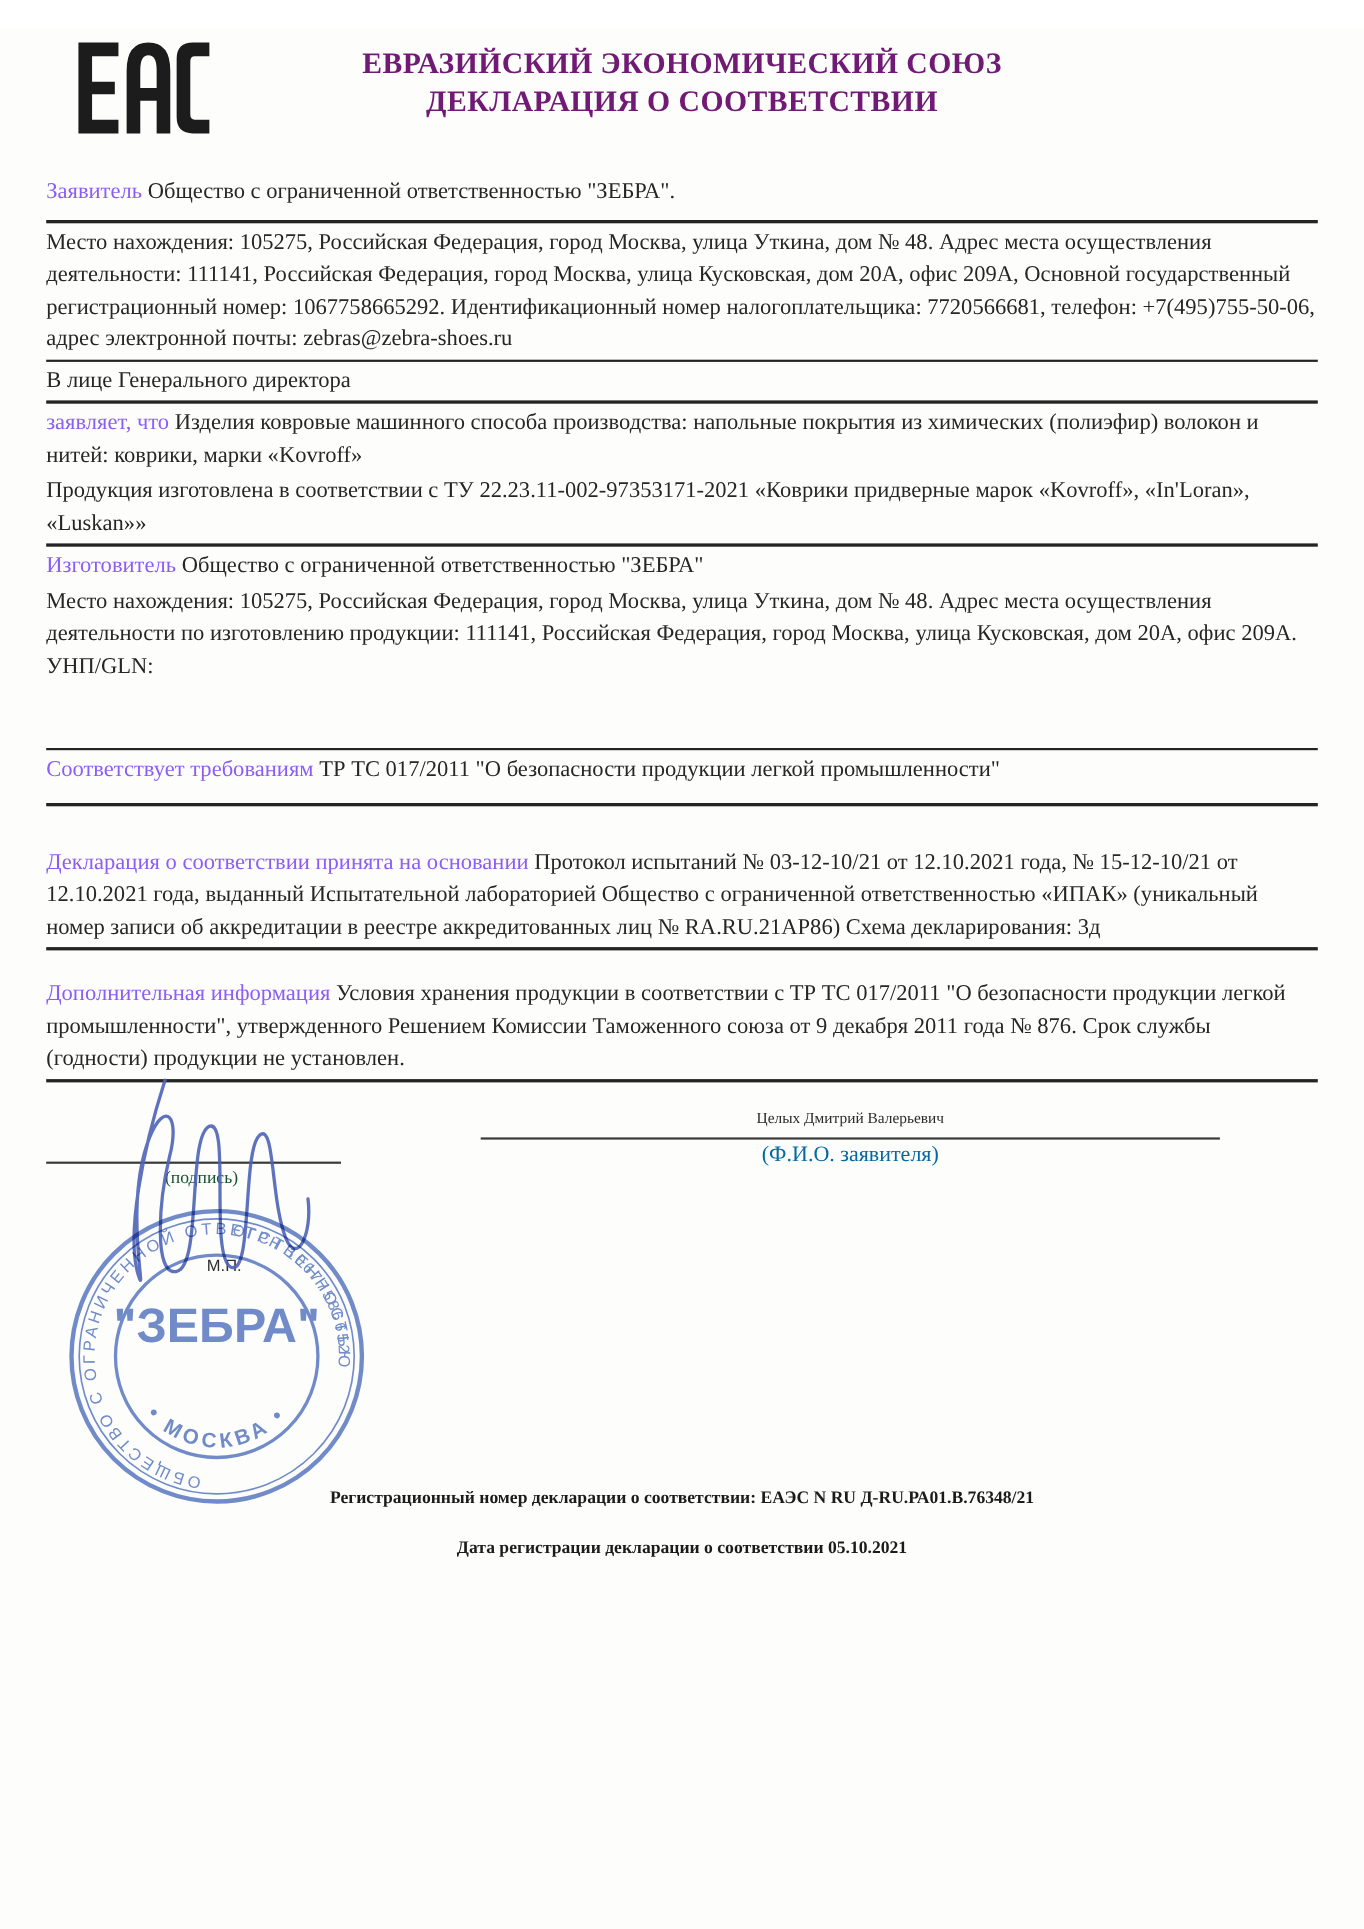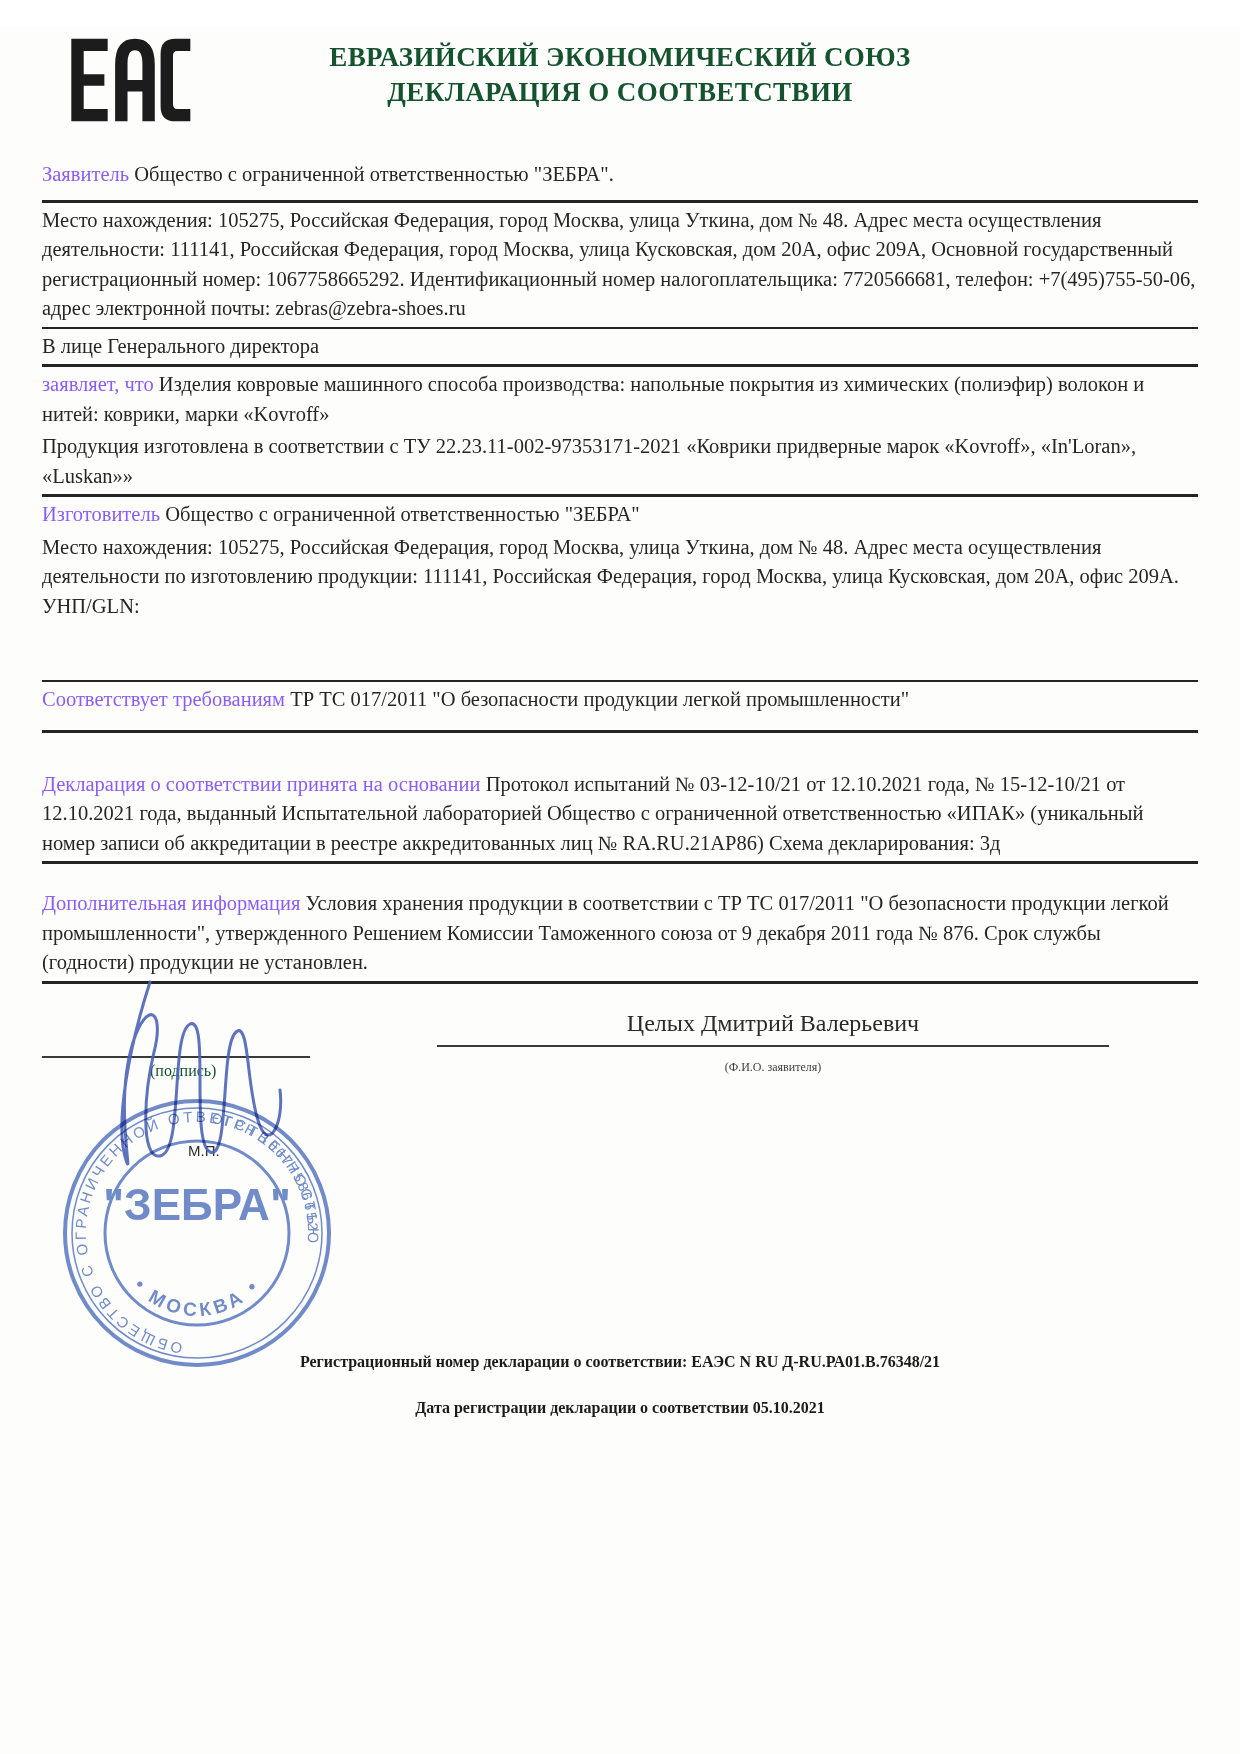--- a/index.html
+++ b/index.html
@@ -10,21 +10,21 @@
     color:#222222;
     position:relative;
     overflow:hidden;
   }
   .page { position:relative; width:1240px; height:1754px; background:#fdfdfc; }
   .content { padding:0 42px; position:relative; }
 
   
   .header { position:relative; margin-top:26px; height:116px; }
   .eac-logo { position:absolute; left:26px; top:2px; }
-  .doc-title { text-align:center; font-weight:bold; font-size:27px; line-height:35px; color:#14532d; padding-top:14px; letter-spacing:0.4px; }
+  .doc-title { text-align:center; font-weight:bold; font-size:27px; line-height:35px; color:#701a75; padding-top:14px; letter-spacing:0.4px; }
 
   .rule { border:none; border-top:2px solid #242424; height:0; }
   .rule.thick { border-top-width:3px; }
 
   p.block { font-size:20.5px; line-height:29.5px; color:#262626; }
   .lead { font-weight:normal; color:#8b5cf6; }
 
   .applicant-row { margin-top:18px; margin-bottom:10px; }
   .tight { margin-top:3px; margin-bottom:3px; }
 
@@ -32,22 +32,22 @@
   .spacer-36 { height:34px; }
   .spacer-24 { height:22px; }
 
   .validity { font-weight:bold; font-size:20.5px; line-height:29px; color:#1c1c1c; margin-top:4px; }
 
   
   .sig-block { position:relative; height:126px; }
   .sig-line-left { position:absolute; left:0; top:72px; width:268px; border-top:2px solid #3a3a3a; }
   .sig-caption { position:absolute; left:108px; top:78px; font-size:16px; color:#14532d; }
   .fio-wrap { position:absolute; left:395px; top:26px; width:672px; text-align:center; }
-  .fio-name { font-size:24px; color:#2a2a2a; padding-bottom:8px; border-bottom:2px solid #3a3a3a; }
-  .fio-caption { font-size:12px; color:#404040; padding-top:13px; }
+  .fio-name { font-size:14px; color:#2a2a2a; padding-bottom:8px; border-bottom:2px solid #3a3a3a; }
+  .fio-caption { font-size:20px; color:#0369a1; padding-top:2px; }
 
   .stamp-zone { position:relative; height:238px; }
   .mp-label { position:absolute; left:146px; top:32px; font-size:15px; font-family:"Liberation Sans", sans-serif; color:#2e2e2e; }
 
   .footer-line { font-weight:bold; font-size:16px; line-height:28px; color:#1b1b1b;text-align:center; }
   .footer-line + .footer-line { margin-top:18px; }
 
   
   .signature-svg { position:absolute; left:88px; top:946px; width:230px; height:205px; pointer-events:none; }
   .stamp-svg { position:absolute; left:56px; top:1066px; width:282px; height:282px; mix-blend-mode:multiply; opacity:0.82; pointer-events:none; }

